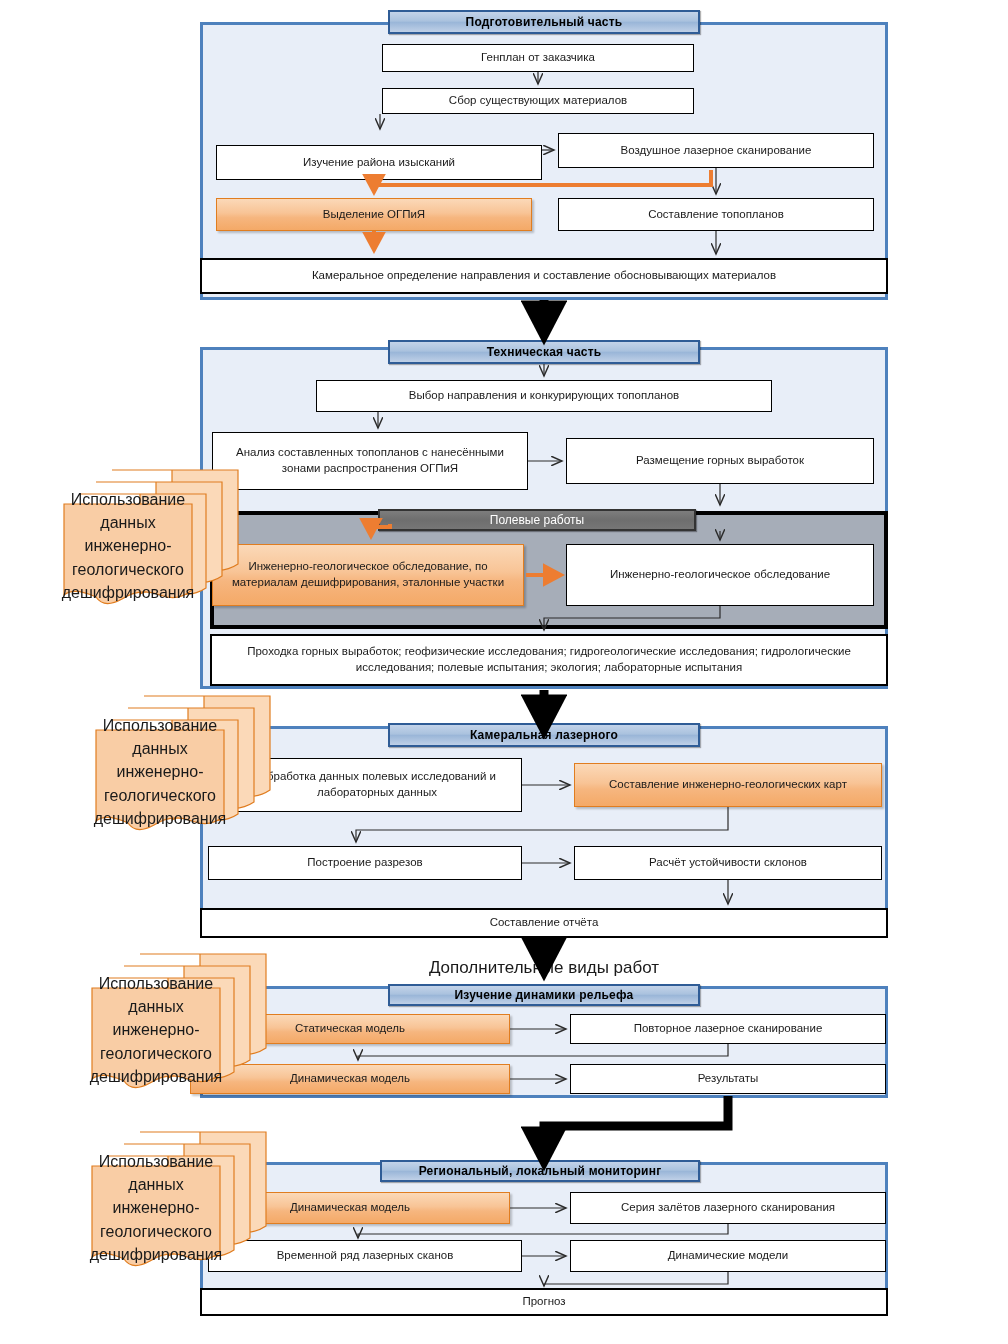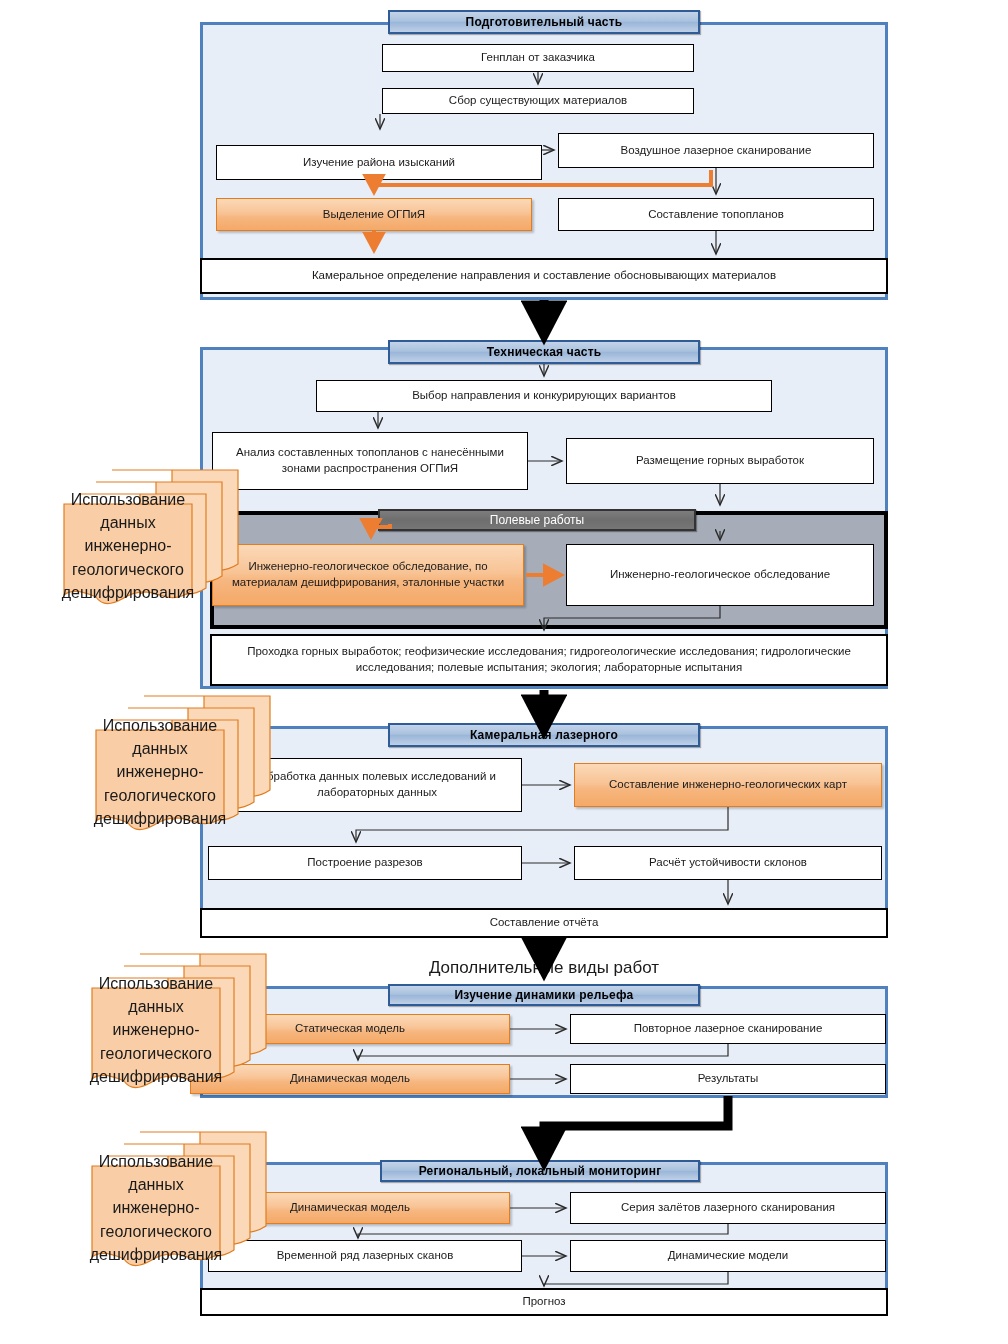--- a/index.html
+++ b/index.html
@@ -160,21 +160,21 @@
   <div class="obox" style="left:216px;top:198px;width:316px;height:33px;font-weight:normal;">Выделение ОГПиЯ</div>
 
   <div class="pbox" style="left:558px;top:198px;width:316px;height:33px;">Составление топопланов</div>
 
   <div class="pbox thick" style="left:200px;top:258px;width:688px;height:36px;">Камеральное определение направления и составление обосновывающих материалов</div>
 
   <div class="abs panel" style="left:200px;top:347px;width:688px;height:342px;"></div>
 
   <div class="badge" style="left:388px;top:340px;width:312px;height:24px;">Техническая часть</div>
 
-  <div class="pbox" style="left:316px;top:380px;width:456px;height:32px;">Выбор направления и конкурирующих вариантов</div>
+  <div class="pbox" style="left:316px;top:380px;width:456px;height:32px;">Выбор направления и конкурирующих топопланов</div>
 
   <div class="pbox" style="left:212px;top:432px;width:316px;height:58px;">Анализ составленных топопланов с нанесёнными зонами распространения  ОГПиЯ</div>
 
   <div class="pbox" style="left:566px;top:438px;width:308px;height:46px;">Размещение горных выработок</div>
 
   <div class="abs panel-gray" style="left:210px;top:511px;width:678px;height:118px;"></div>
 
   <div class="badge-gray" style="left:378px;top:509px;width:318px;height:22px;">Полевые работы</div>
 
   <div class="obox" style="left:212px;top:544px;width:312px;height:62px;">Инженерно-геологическое обследование, по материалам дешифрирования, эталонные участки</div>

